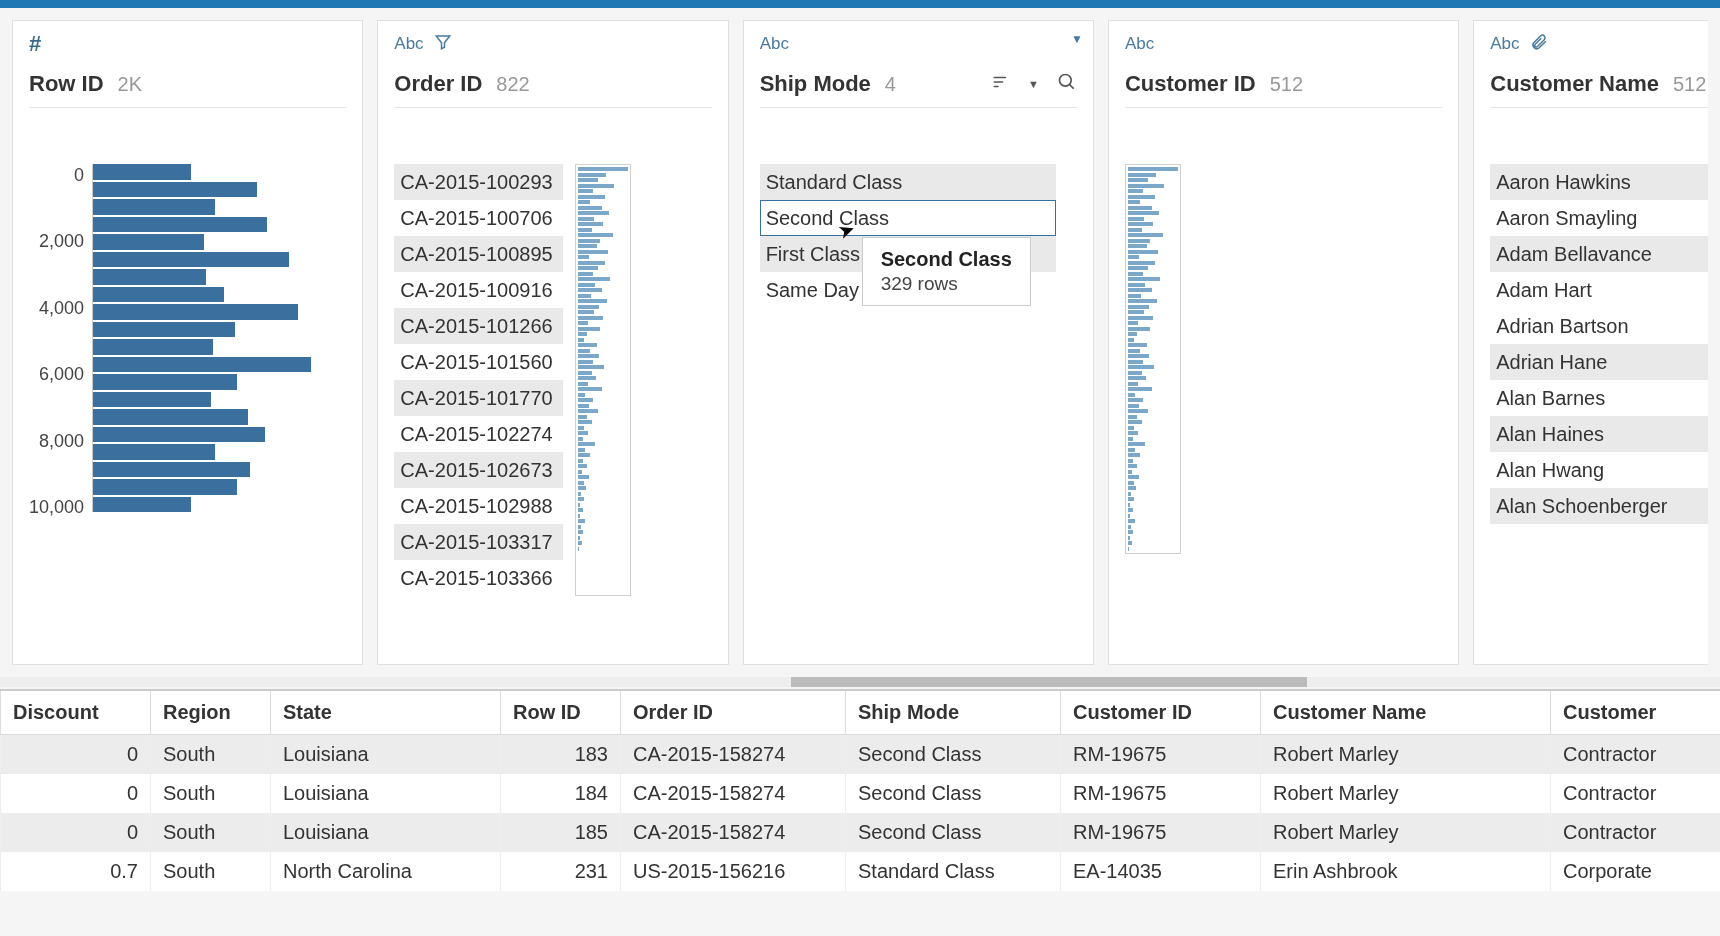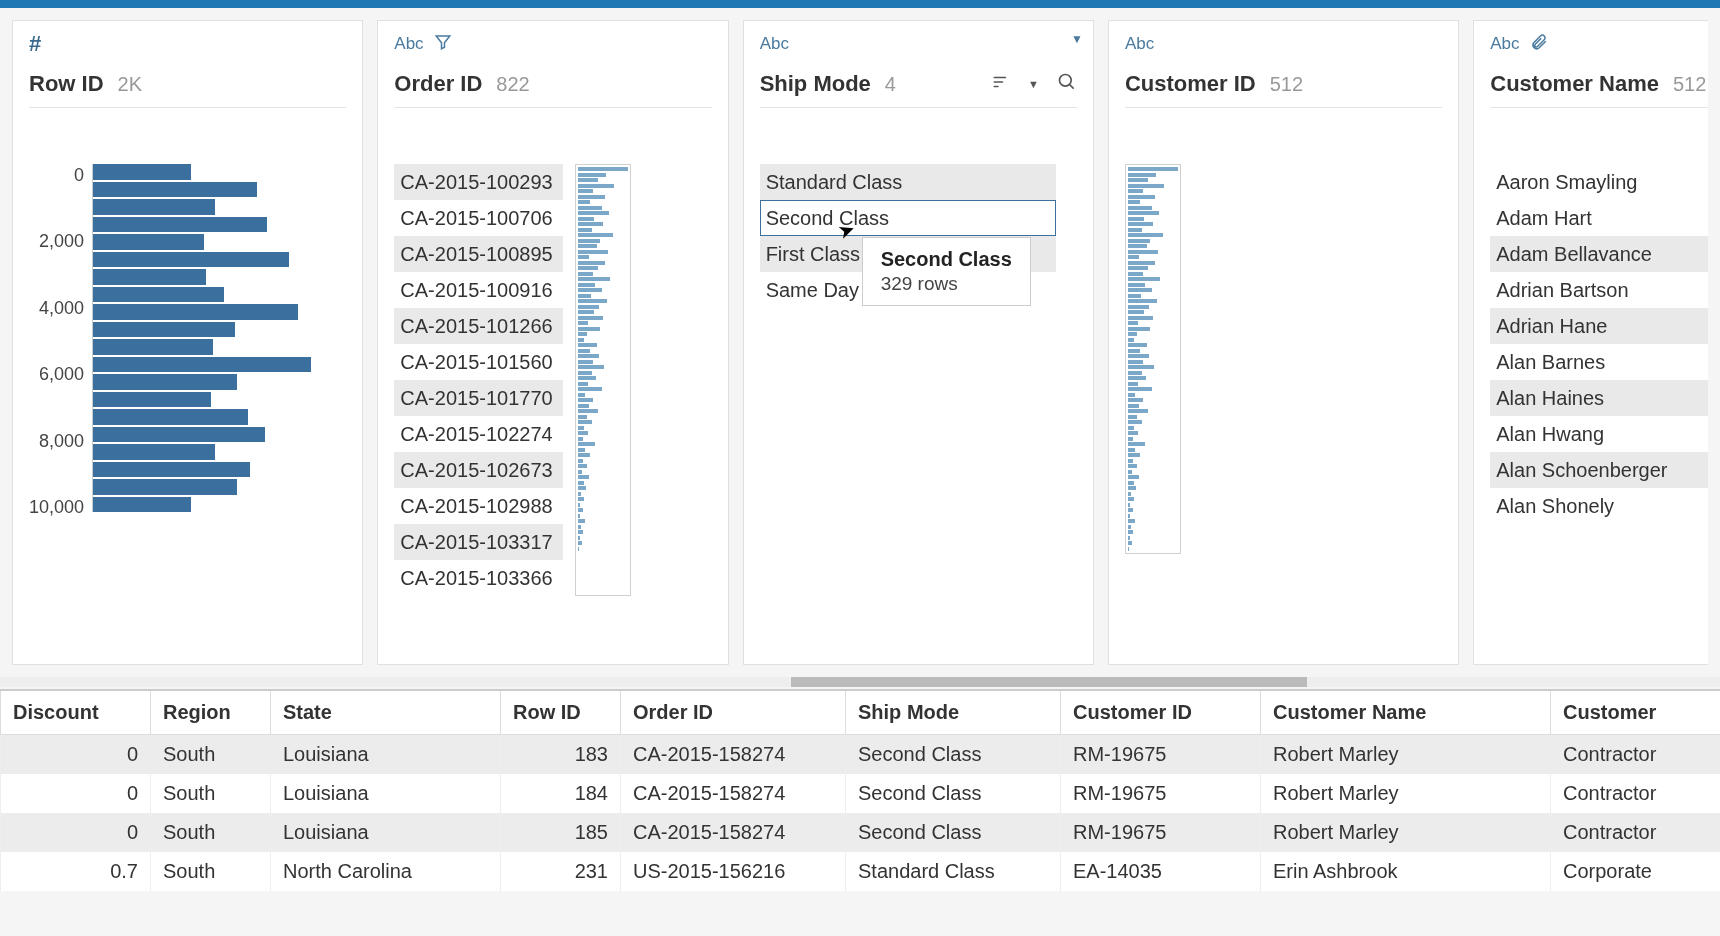--- a/index.html
+++ b/index.html
@@ -553,30 +553,30 @@
             <path d="M21 11l-9 9a5 5 0 01-7-7l9-9a3.5 3.5 0 015 5l-9 9a2 2 0 01-3-3l8-8"></path>
           </svg>
       </span>
     </div>
     <div class="card-title-row">
       <span class="card-title">Customer Name</span>
       <span class="card-count">512</span>
     </div>
     <div class="card-body">
       <div class="value-list" id="name-list">
+          <div class="value-item stripe">Aaron Hawkins</div>
           <div class="value-item">Aaron Smayling</div>
+          <div class="value-item stripe">Adam Bellavance</div>
           <div class="value-item">Adam Hart</div>
-          <div class="value-item stripe">Adam Bellavance</div>
           <div class="value-item">Adrian Bartson</div>
           <div class="value-item stripe">Adrian Hane</div>
           <div class="value-item">Alan Barnes</div>
           <div class="value-item stripe">Alan Haines</div>
           <div class="value-item">Alan Hwang</div>
           <div class="value-item stripe">Alan Schoenberger</div>
-          <div class="value-item">Alan Shonely</div>
         </div>
     </div>
   </div>
 
 </div>
 
 <div class="grid-container">
   <div class="h-scroll">
     <div class="h-scroll-thumb"></div>
   </div>

